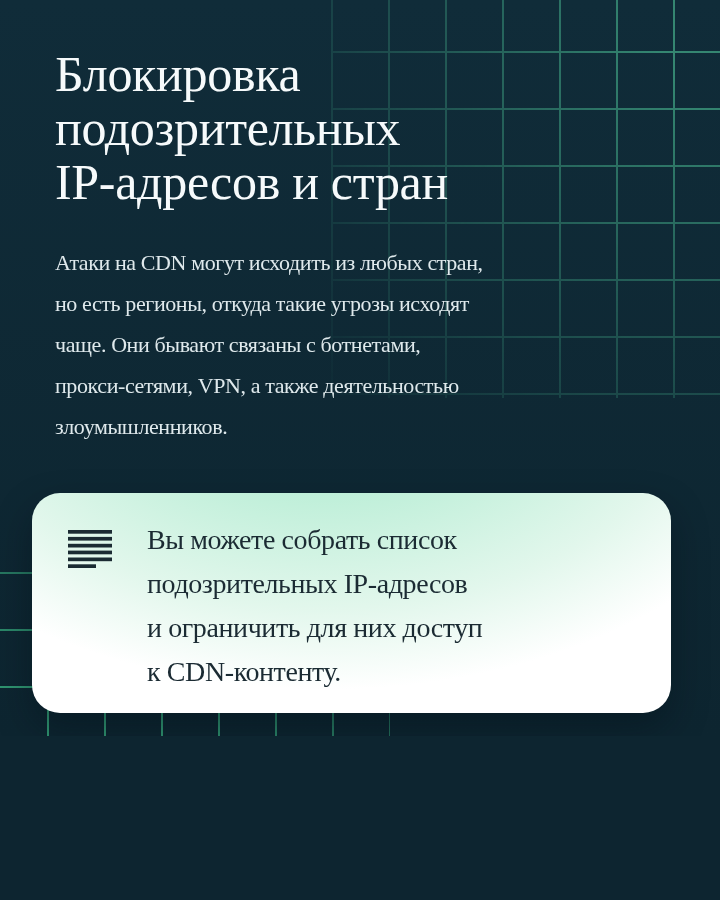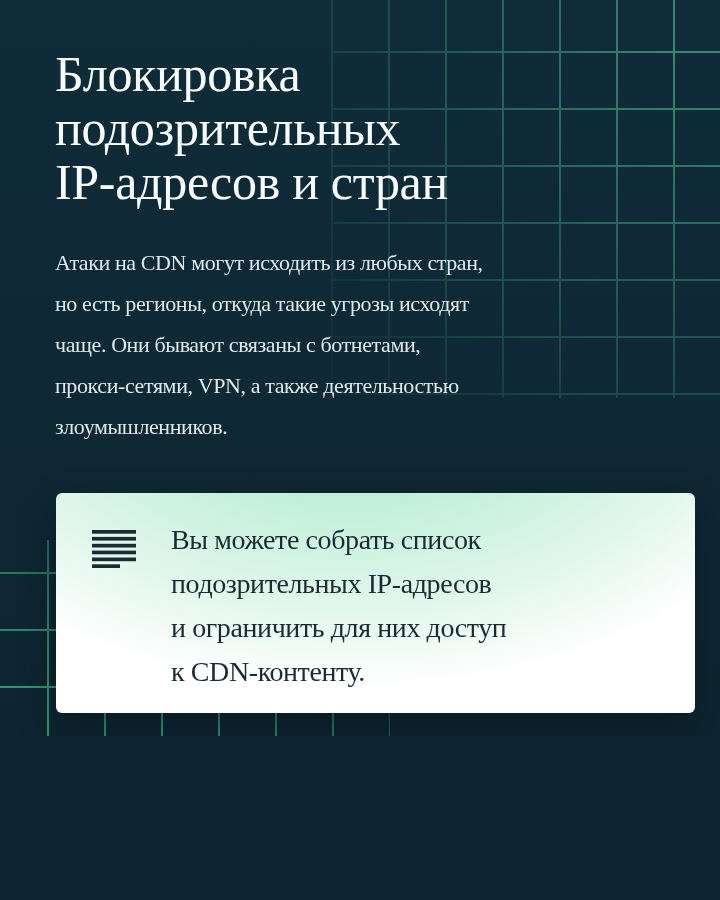--- a/index.html
+++ b/index.html
@@ -83,26 +83,26 @@
     line-height: 41px;
     font-weight: 400;
     letter-spacing: -0.4px;
     color: var(--paragraph-color, #dfe9ec);
     white-space: pre-line;
   }
 
   
   .card {
     position: absolute;
-    left: 56px;
+    left: 32px;
     top: 493px;
     width: 639px;
     height: 220px;
     box-sizing: border-box;
-    border-radius: 6px;
+    border-radius: 28px;
     background: radial-gradient(100% 185% at 46% -55%,
         var(--card-gradient-top, #a7e9cc) 0%,
         #bfefd9 30%, #e2f7ec 58%,
         var(--card-background, #ffffff) 78%);
     box-shadow: 0 16px 36px rgba(3, 14, 20, 0.38);
     display: flex;
     align-items: flex-start;
     padding: 25px 30px 0 36px;
   }
 

